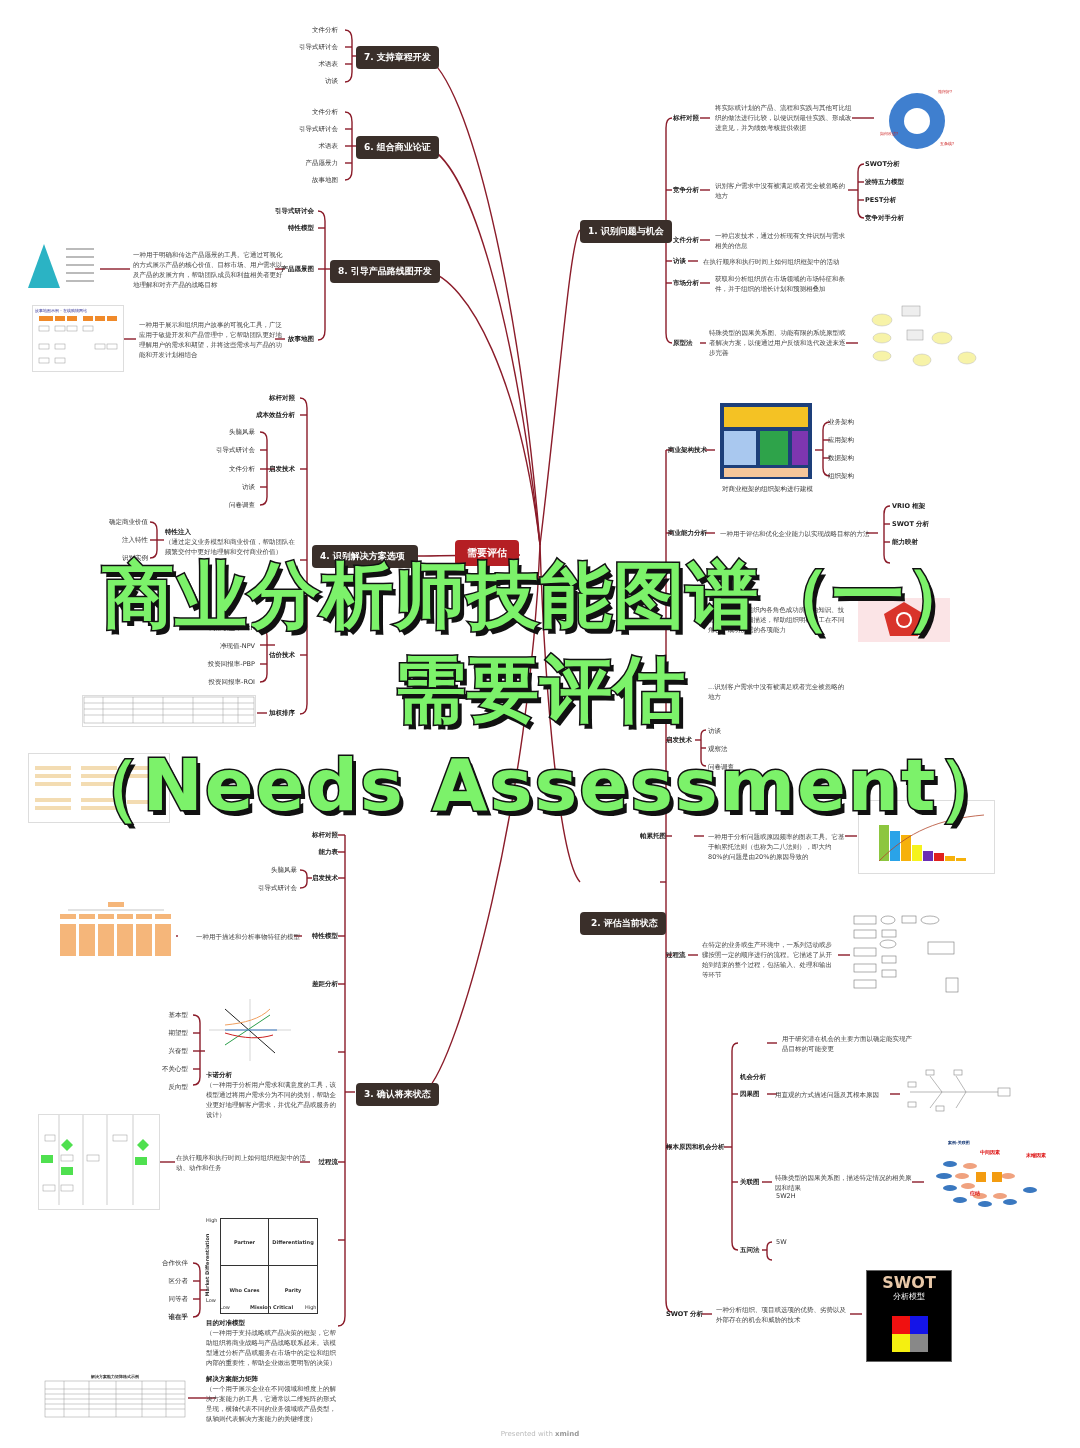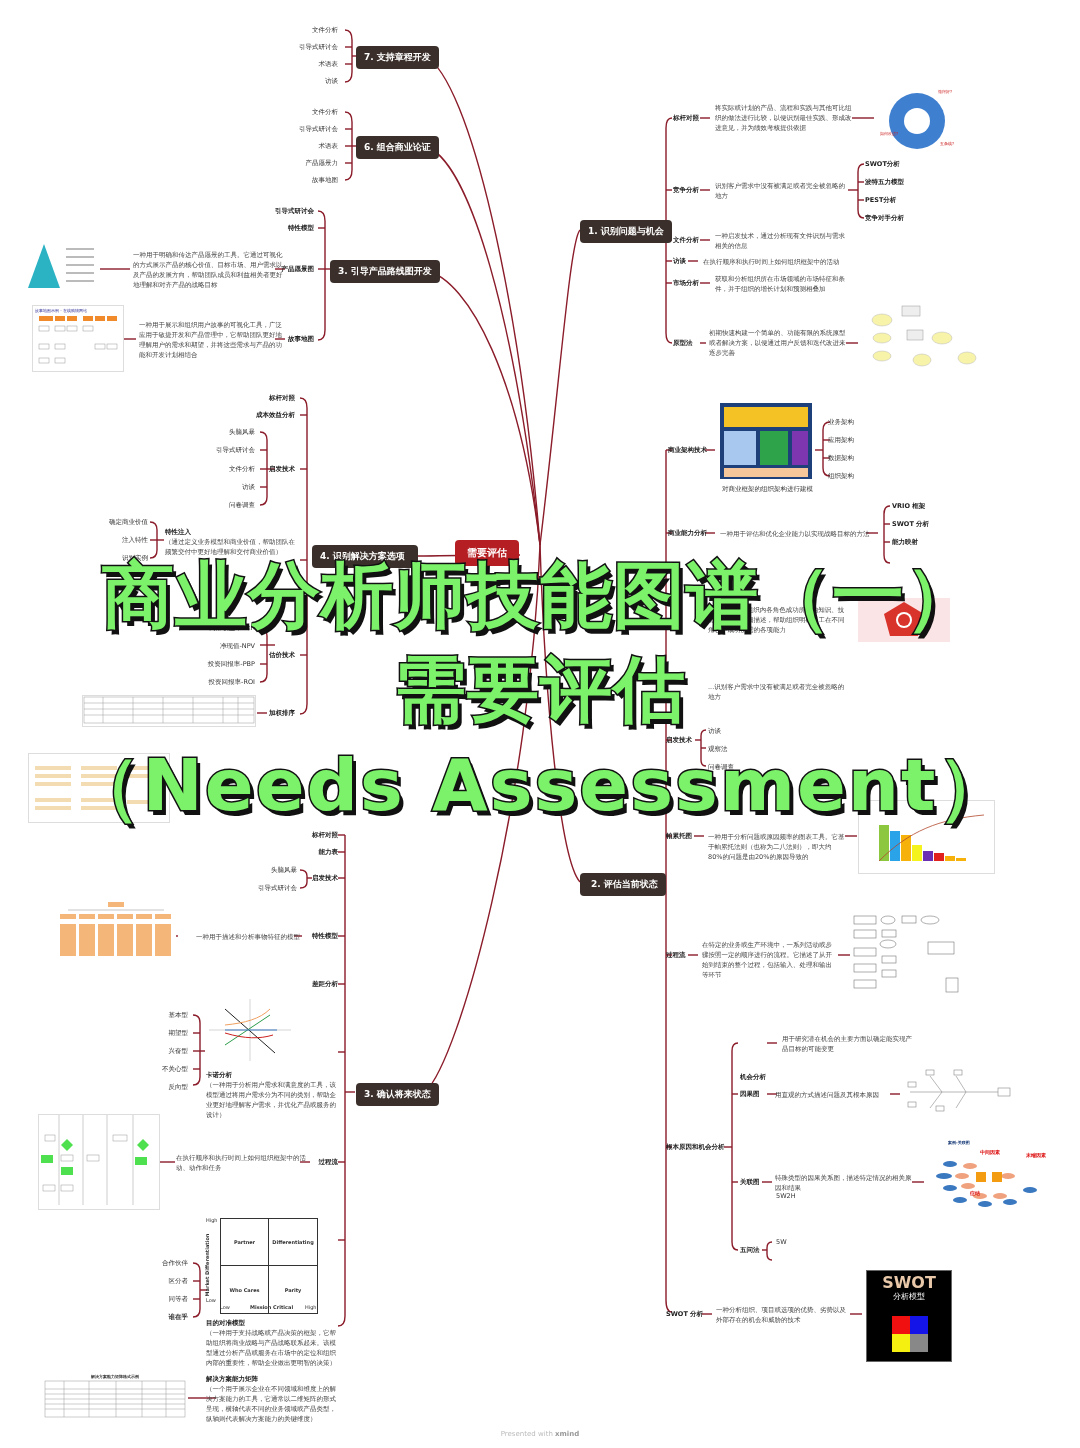--- a/index.html
+++ b/index.html
@@ -160,21 +160,21 @@
 <div class="lbl" style="right:742px;top:60px;">术语表</div>
 <div class="lbl" style="right:742px;top:77px;">访谈</div>
 
 <div class="node" style="left:356px;top:136px;">6. 组合商业论证</div>
 <div class="lbl" style="right:742px;top:108px;">文件分析</div>
 <div class="lbl" style="right:742px;top:125px;">引导式研讨会</div>
 <div class="lbl" style="right:742px;top:142px;">术语表</div>
 <div class="lbl" style="right:742px;top:159px;">产品愿景力</div>
 <div class="lbl" style="right:742px;top:176px;">故事地图</div>
 
-<div class="node" style="left:330px;top:260px;">3. 引导产品路线图开发</div>
+<div class="node" style="left:330px;top:260px;">8. 引导产品路线图开发</div>
 <div class="lbl b" style="right:766px;top:207px;">引导式研讨会</div>
 <div class="lbl b" style="right:766px;top:224px;">特性模型</div>
 <div class="lbl b" style="right:766px;top:265px;">产品愿景图</div>
 <div class="desc" style="left:133px;top:250px;width:152px;">一种用于明确和传达产品愿景的工具。它通过可视化的方式展示产品的核心价值、目标市场、用户需求以及产品的发展方向，帮助团队成员和利益相关者更好地理解和对齐产品的战略目标</div>
 <div class="lbl b" style="right:766px;top:335px;">故事地图</div>
 <div class="desc" style="left:139px;top:320px;width:145px;">一种用于展示和组织用户故事的可视化工具，广泛应用于敏捷开发和产品管理中，它帮助团队更好地理解用户的需求和期望，并将这些需求与产品的功能和开发计划相结合</div>
 <div class="thumb" style="left:26px;top:238px;width:72px;height:58px;background:#fff;border:none;">
   <svg width="72" height="58">
       <polygon points="18,6 34,50 2,50" fill="#2bb3c4"></polygon>
       <g fill="#bbb">
@@ -230,39 +230,39 @@
 <div class="lbl b" style="left:865px;top:178px;">波特五力模型</div>
 <div class="lbl b" style="left:865px;top:196px;">PEST分析</div>
 <div class="lbl b" style="left:865px;top:214px;">竞争对手分析</div>
 <div class="lbl b" style="left:673px;top:236px;">文件分析</div>
 <div class="desc" style="left:715px;top:231px;width:135px;">一种启发技术，通过分析现有文件识别与需求相关的信息</div>
 <div class="lbl b" style="left:673px;top:257px;">访谈</div>
 <div class="desc" style="left:703px;top:257px;width:160px;">在执行顺序和执行时间上如何组织框架中的活动</div>
 <div class="lbl b" style="left:673px;top:279px;">市场分析</div>
 <div class="desc" style="left:715px;top:274px;width:135px;">获取和分析组织所在市场领域的市场特征和条件，并于组织的增长计划和预测相叠加</div>
 <div class="lbl b" style="left:673px;top:339px;">原型法</div>
-<div class="desc" style="left:709px;top:328px;width:137px;">初期快速构建一个简单的、功能有限的系统原型或者解决方案，以便通过用户反馈和迭代改进来逐步完善</div>
+<div class="desc" style="left:709px;top:328px;width:137px;">特殊类型的因果关系图、功能有限的系统原型或者解决方案，以便通过用户反馈和迭代改进来逐步完善</div>
 <div class="thumb" style="left:862px;top:298px;width:122px;height:80px;background:#fff;border:none;">
   <svg width="122" height="80">
       <g fill="#f7f3a8" stroke="#bbb" stroke-width=".5">
         <ellipse cx="20" cy="22" rx="10" ry="6"></ellipse>
         <ellipse cx="20" cy="40" rx="9" ry="5"></ellipse>
         <ellipse cx="20" cy="58" rx="9" ry="5"></ellipse>
         <ellipse cx="80" cy="40" rx="10" ry="6"></ellipse>
         <ellipse cx="60" cy="62" rx="9" ry="6"></ellipse>
         <ellipse cx="105" cy="60" rx="9" ry="6"></ellipse>
       </g>
       <g fill="#eee" stroke="#999" stroke-width=".5">
         <rect x="40" y="8" width="18" height="10"></rect>
         <rect x="45" y="32" width="16" height="10"></rect>
       </g>
     </svg>
 </div>
 
-<div class="node" style="left:580px;top:873px;padding-left:11px;">2. 评估当前状态</div>
+<div class="node" style="left:580px;top:912px;padding-left:11px;">2. 评估当前状态</div>
 <div class="lbl b" style="left:668px;top:446px;">商业架构技术</div>
 <div class="thumb" style="left:720px;top:403px;width:92px;height:76px;background:#1d3f7a;border:none;">
   <div style="position:absolute;left:4px;top:4px;width:84px;height:20px;background:#f4c224;"></div>
   <div style="position:absolute;left:4px;top:28px;width:32px;height:34px;background:#a9c8ef;"></div>
   <div style="position:absolute;left:40px;top:28px;width:28px;height:34px;background:#2ea34a;"></div>
   <div style="position:absolute;left:72px;top:28px;width:16px;height:34px;background:#7d36b0;"></div>
   <div style="position:absolute;left:4px;top:65px;width:84px;height:9px;background:#f5c69a;"></div>
 </div>
 <div class="lbl" style="left:722px;top:485px;">对商业框架的组织架构进行建模</div>
 <div class="lbl" style="left:828px;top:418px;">业务架构</div>
@@ -280,21 +280,21 @@
       <circle cx="46" cy="22" r="8" fill="#fff"></circle>
       <circle cx="46" cy="22" r="6" fill="#d9342b"></circle>
     </svg>
 </div>
 <div class="desc" style="left:708px;top:605px;width:140px;">...定义和描述组织内各角色成功所需的知识、技能和行为的详细描述，帮助组织明确员工在不同角色中成功所需的各项能力</div>
 <div class="desc" style="left:708px;top:682px;width:140px;">...识别客户需求中没有被满足或者完全被忽略的地方</div>
 <div class="lbl b" style="left:666px;top:736px;">启发技术</div>
 <div class="lbl" style="left:708px;top:727px;">访谈</div>
 <div class="lbl" style="left:708px;top:745px;">观察法</div>
 <div class="lbl" style="left:708px;top:763px;">问卷调查</div>
-<div class="lbl b" style="left:666px;top:832px;">帕累托图</div>
+<div class="lbl b" style="left:640px;top:832px;">帕累托图</div>
 <div class="desc" style="left:708px;top:832px;width:137px;">一种用于分析问题或原因频率的图表工具。它基于帕累托法则（也称为二八法则），即大约80%的问题是由20%的原因导致的</div>
 <div class="thumb" style="left:858px;top:800px;width:135px;height:72px;background:#fff;">
   <svg width="135" height="72">
       <rect x="20" y="24" width="10" height="36" fill="#8dc63f"></rect>
       <rect x="31" y="30" width="10" height="30" fill="#2aa3e8"></rect>
       <rect x="42" y="34" width="10" height="26" fill="#f6b10b"></rect>
       <rect x="53" y="44" width="10" height="16" fill="#f5f31d"></rect>
       <rect x="64" y="50" width="10" height="10" fill="#6b2fb3"></rect>
       <rect x="75" y="52" width="10" height="8" fill="#e0211d"></rect>
       <rect x="86" y="55" width="10" height="5" fill="#f6b10b"></rect>

